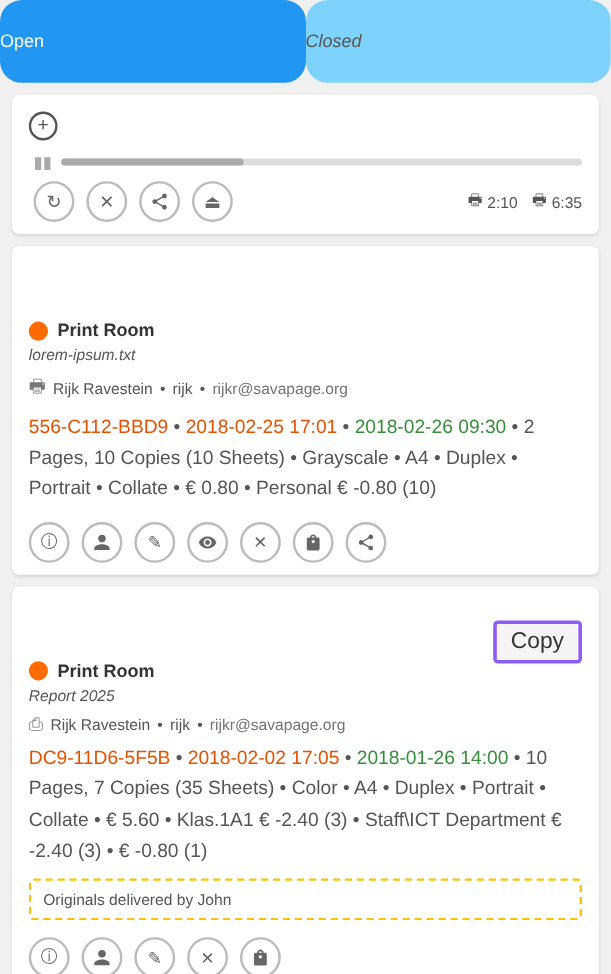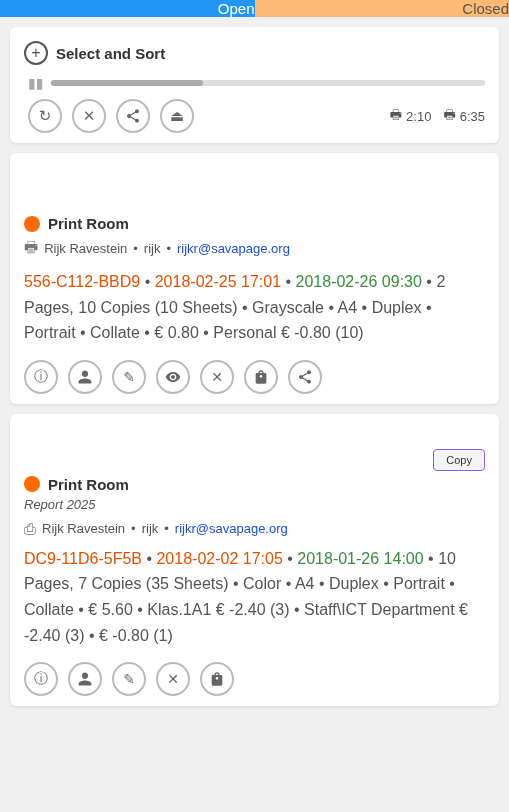--- a/index.html
+++ b/index.html
@@ -12,33 +12,35 @@
       color: #333;
     }
 
     
     .tabs {
       display: flex;
       width: 100%;
     }
     .tab {
       flex: 1;
-      text-align: right;
-      padding: 0 0;
+      text-align: left;
+      padding: 26px 0;
       font-size: 15px;
       cursor: pointer;
       font-weight: 500;
+      border-radius: 18px;
     }
     .tab-open {
       background: #2196F3;
       color: #fff;
     }
     .tab-closed {
-      background: #fdba74;
-      color: #555;
+      background: #7dd3fc;
+      color: #555;
+      font-style: italic;
     }
 
     
     .card {
       background: #fff;
       border-radius: 6px;
       margin: 10px 10px;
       padding: 14px 14px 10px 14px;
       box-shadow: 0 1px 3px rgba(0,0,0,0.1);
     }
@@ -142,25 +144,25 @@
       border-radius: 50%;
       background: #FF6B00;
       flex-shrink: 0;
     }
     .card-title {
       font-size: 15px;
       font-weight: bold;
       color: #333;
     }
     .copy-btn {
-      border: 1px solid #8b5cf6;
+      border: 3px solid #8b5cf6;
       background: #f5f5f5;
       border-radius: 4px;
       padding: 4px 12px;
-      font-size: 11px;
+      font-size: 19px;
       cursor: pointer;
       color: #333;
     }
     .doc-name {
       font-style: italic;
       color: #555;
       margin-bottom: 8px;
       font-size: 13px;
     }
     .user-row {
@@ -169,21 +171,21 @@
       gap: 6px;
       margin-bottom: 8px;
       color: #555;
       font-size: 13px;
     }
     .printer-icon {
       font-size: 15px;
       color: #777;
     }
     .user-email {
-      color: #1d4ed8;
+      color: #737373;
     }
     .details-text {
       font-size: 16px;
       line-height: 1.6;
       color: #555;
       margin-bottom: 10px;
     }
     .id-text {
       color: #e65100;
     }
@@ -235,21 +237,20 @@
 <body>
 
 <div class="tabs">
   <div class="tab tab-open">Open</div>
   <div class="tab tab-closed">Closed</div>
 </div>
 
 <div class="card">
   <div class="select-sort-header">
     <div class="plus-circle">+</div>
-    <span class="select-sort-title">Select and Sort</span>
   </div>
   <div class="progress-row">
     <span class="pause-icon">▮▮</span>
     <div class="progress-bar-bg">
       <div class="progress-bar-fill"></div>
     </div>
   </div>
   <div class="action-row">
     <div class="icon-btn">↻</div>
     <div class="icon-btn">✕</div>
@@ -272,20 +273,21 @@
   </div>
 </div>
 
 <div class="card">
   <div class="card-header">
     <div class="card-title-row">
       <div class="orange-dot"></div>
       <span class="card-title">Print Room</span>
     </div>
   </div>
+  <div class="doc-name">lorem-ipsum.txt</div>
   <div class="user-row">
     <span class="printer-icon">🖶</span>
     <span>Rijk Ravestein</span>
     <span>•</span>
     <span>rijk</span>
     <span>•</span>
     <span class="user-email">rijkr@savapage.org</span>
   </div>
   <div class="details-text">
     <span class="id-text">556-C112-BBD9</span>
@@ -342,20 +344,21 @@
   </div>
   <div class="details-text">
     <span class="id-text">DC9-11D6-5F5B</span>
     <span> • </span>
     <span class="date-text">2018-02-02 17:05</span>
     <span> • </span>
     <span class="date-green">2018-01-26 14:00</span>
     <span> • </span>
     <span>10 Pages, 7 Copies (35 Sheets) • Color • A4 • Duplex • Portrait • Collate • € 5.60 • Klas.1A1 € -2.40 (3) • Staff\ICT Department € -2.40 (3) • € -0.80 (1)</span>
   </div>
+  <div class="note-box">Originals delivered by John</div>
   <div class="card-actions">
     <div class="action-icon">ⓘ</div>
     <div class="action-icon">
       <svg viewBox="0 0 24 24">
           <path d="M12 12c2.7 0 4.8-2.1 4.8-4.8S14.7 2.4 12 2.4 7.2 4.5 7.2 7.2 9.3 12 12 12zm0 2.4c-3.2 0-9.6 1.6-9.6 4.8v2.4h19.2v-2.4c0-3.2-6.4-4.8-9.6-4.8z"></path>
         </svg>
     </div>
     <div class="action-icon">✎</div>
     <div class="action-icon">✕</div>
     <div class="action-icon">

